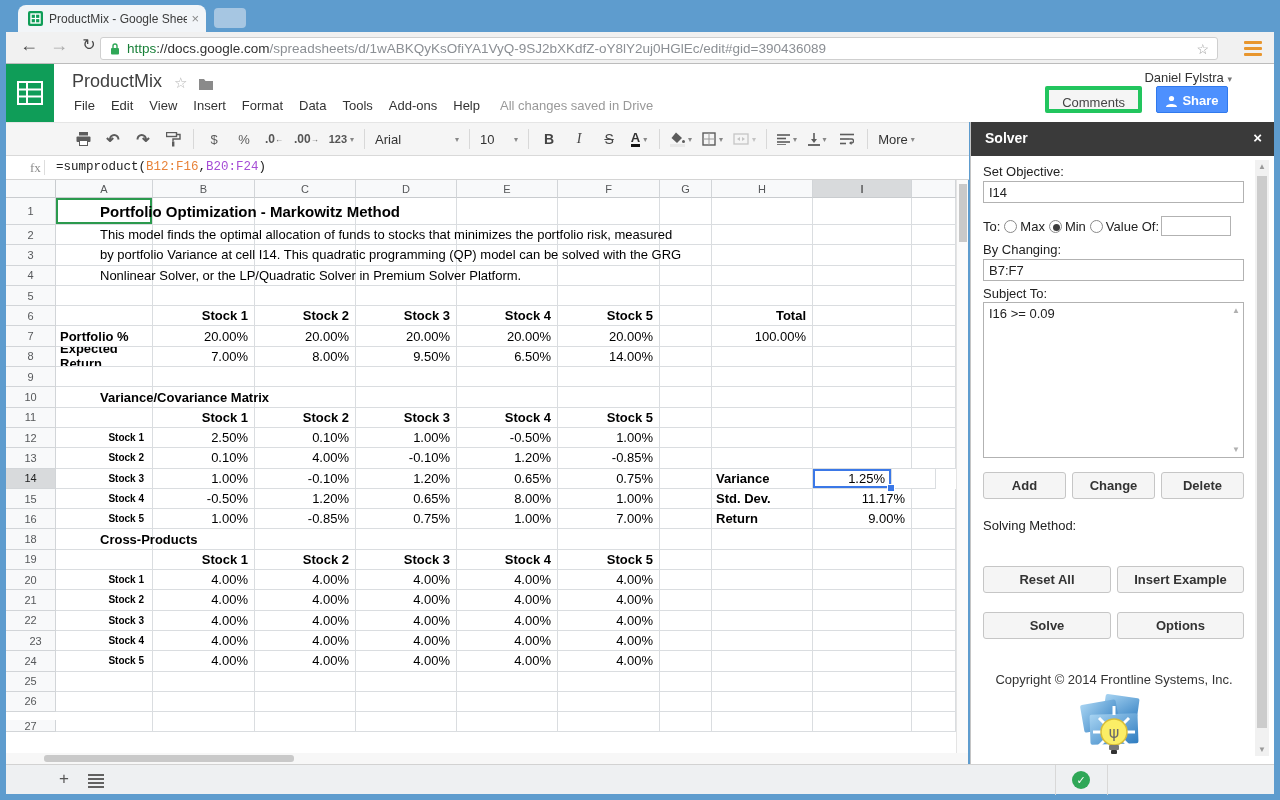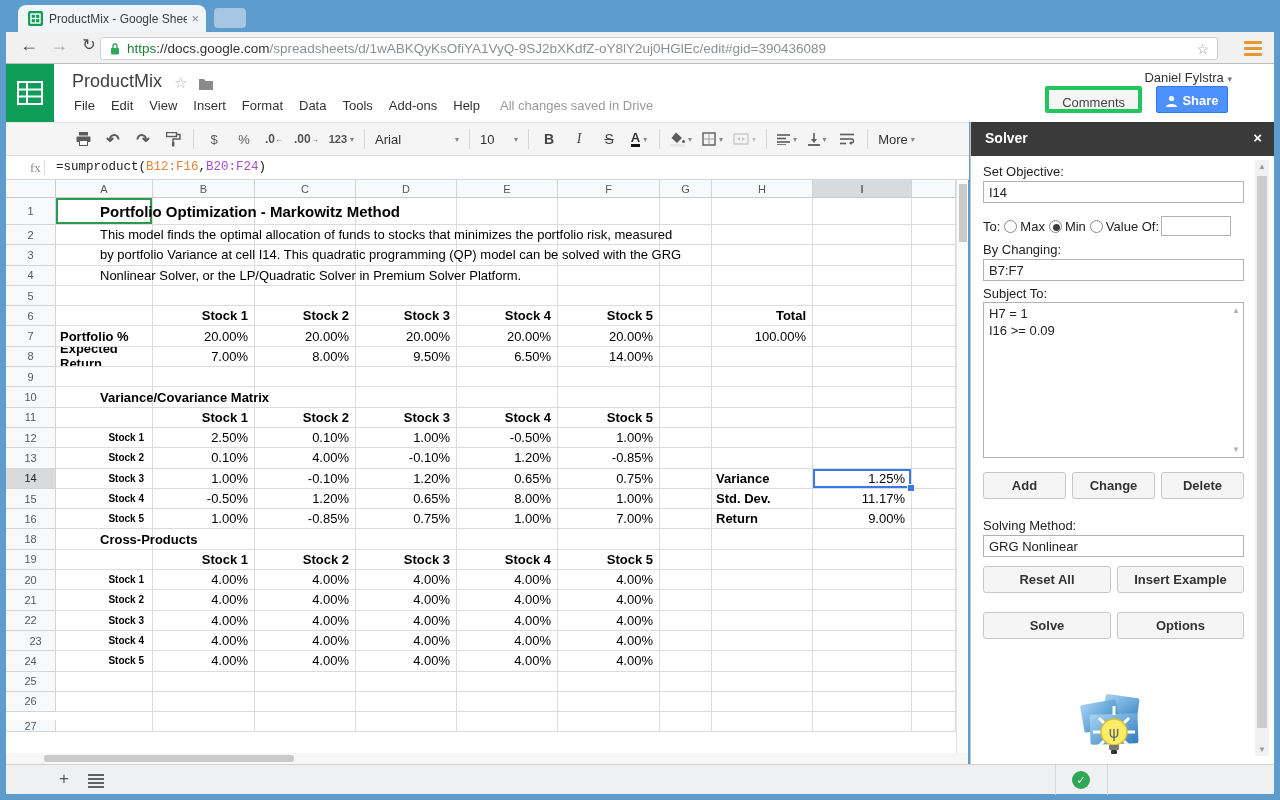--- a/index.html
+++ b/index.html
@@ -487,21 +487,21 @@
         <div class="g-row" style="height: 20.3px;">
           <div class="g-rowh sel" style="width: 50px;">14</div>
           <div class="g-cell lbl" style="width: 97px;">Stock 3</div>
           <div class="g-cell r" style="width: 102px;">1.00%</div>
           <div class="g-cell r" style="width: 101px;">-0.10%</div>
           <div class="g-cell r" style="width: 101px;">1.20%</div>
           <div class="g-cell r" style="width: 101px;">0.65%</div>
           <div class="g-cell r" style="width: 102px;">0.75%</div>
           <div class="g-cell" style="width: 52px;"></div>
           <div class="g-cell b" style="width: 101px;">Variance</div>
-          <div class="g-cell r active" style="width: 99px;">1.25%</div>
+          <div class="g-cell r active" style="width: 79px;">1.25%</div>
           <div class="g-cell" style="width: 44px;"></div>
         </div>
         <div class="g-row" style="height: 20.3px;">
           <div class="g-rowh" style="width: 50px;">15</div>
           <div class="g-cell lbl" style="width: 97px;">Stock 4</div>
           <div class="g-cell r" style="width: 102px;">-0.50%</div>
           <div class="g-cell r" style="width: 101px;">1.20%</div>
           <div class="g-cell r" style="width: 101px;">0.65%</div>
           <div class="g-cell r" style="width: 101px;">8.00%</div>
           <div class="g-cell r" style="width: 102px;">1.00%</div>
@@ -690,34 +690,33 @@
         <span class="radio checked"></span>
         <span>Min</span>
         <span class="radio"></span>
         <span>Value Of:</span>
         <input id="valueof-input" value="" style="">
       </div>
       <span class="plabel" style="top:86px;">By Changing:</span>
       <input class="pinput" style="top: 103px;" value="B7:F7">
       <span class="plabel" style="top:130px;">Subject To:</span>
       <div id="constraint-box">
-        <div class="cline">H7 = 1</div>
           <div class="cline">I16 &gt;= 0.09</div>
           <span class="boxarrow" style="top:3px;">▲</span>
         <span class="boxarrow" style="bottom:3px;">▼</span>
       </div>
       <span class="pbtn" style="left:12px;top:316px;width:83px;">Add</span>
       <span class="pbtn" style="left:101px;top:316px;width:83px;">Change</span>
       <span class="pbtn" style="left:190px;top:316px;width:83px;">Delete</span>
       <span class="plabel" style="top:362px;">Solving Method:</span>
-      <input class="pinput" style="top: 379px;" value="GRG Nonlinear">
       <span class="pbtn" style="left:12px;top:410px;width:128px;">Reset All</span>
       <span class="pbtn" style="left:146px;top:410px;width:127px;">Insert Example</span>
       <span class="pbtn" style="left:12px;top:456px;width:128px;">Solve</span>
       <span class="pbtn" style="left:146px;top:456px;width:127px;">Options</span>
+      <span id="copyright">Copyright © 2014 Frontline Systems, Inc.</span>
       <span id="frontline-logo">
         <svg width="76" height="62" viewBox="0 0 76 62">
           <defs>
               <linearGradient id="lg" x1="0" y1="0" x2="1" y2="1">
                 <stop offset="0" stop-color="#a8d4f2"></stop>
                 <stop offset="1" stop-color="#2e7cc0"></stop>
               </linearGradient>
             </defs>
           <rect x="28" y="2" width="34" height="26" rx="2" fill="url(#lg)" transform="rotate(8 45 15)"></rect>
           <rect x="6" y="8" width="36" height="28" rx="2" fill="url(#lg)" transform="rotate(-10 24 22)"></rect>

